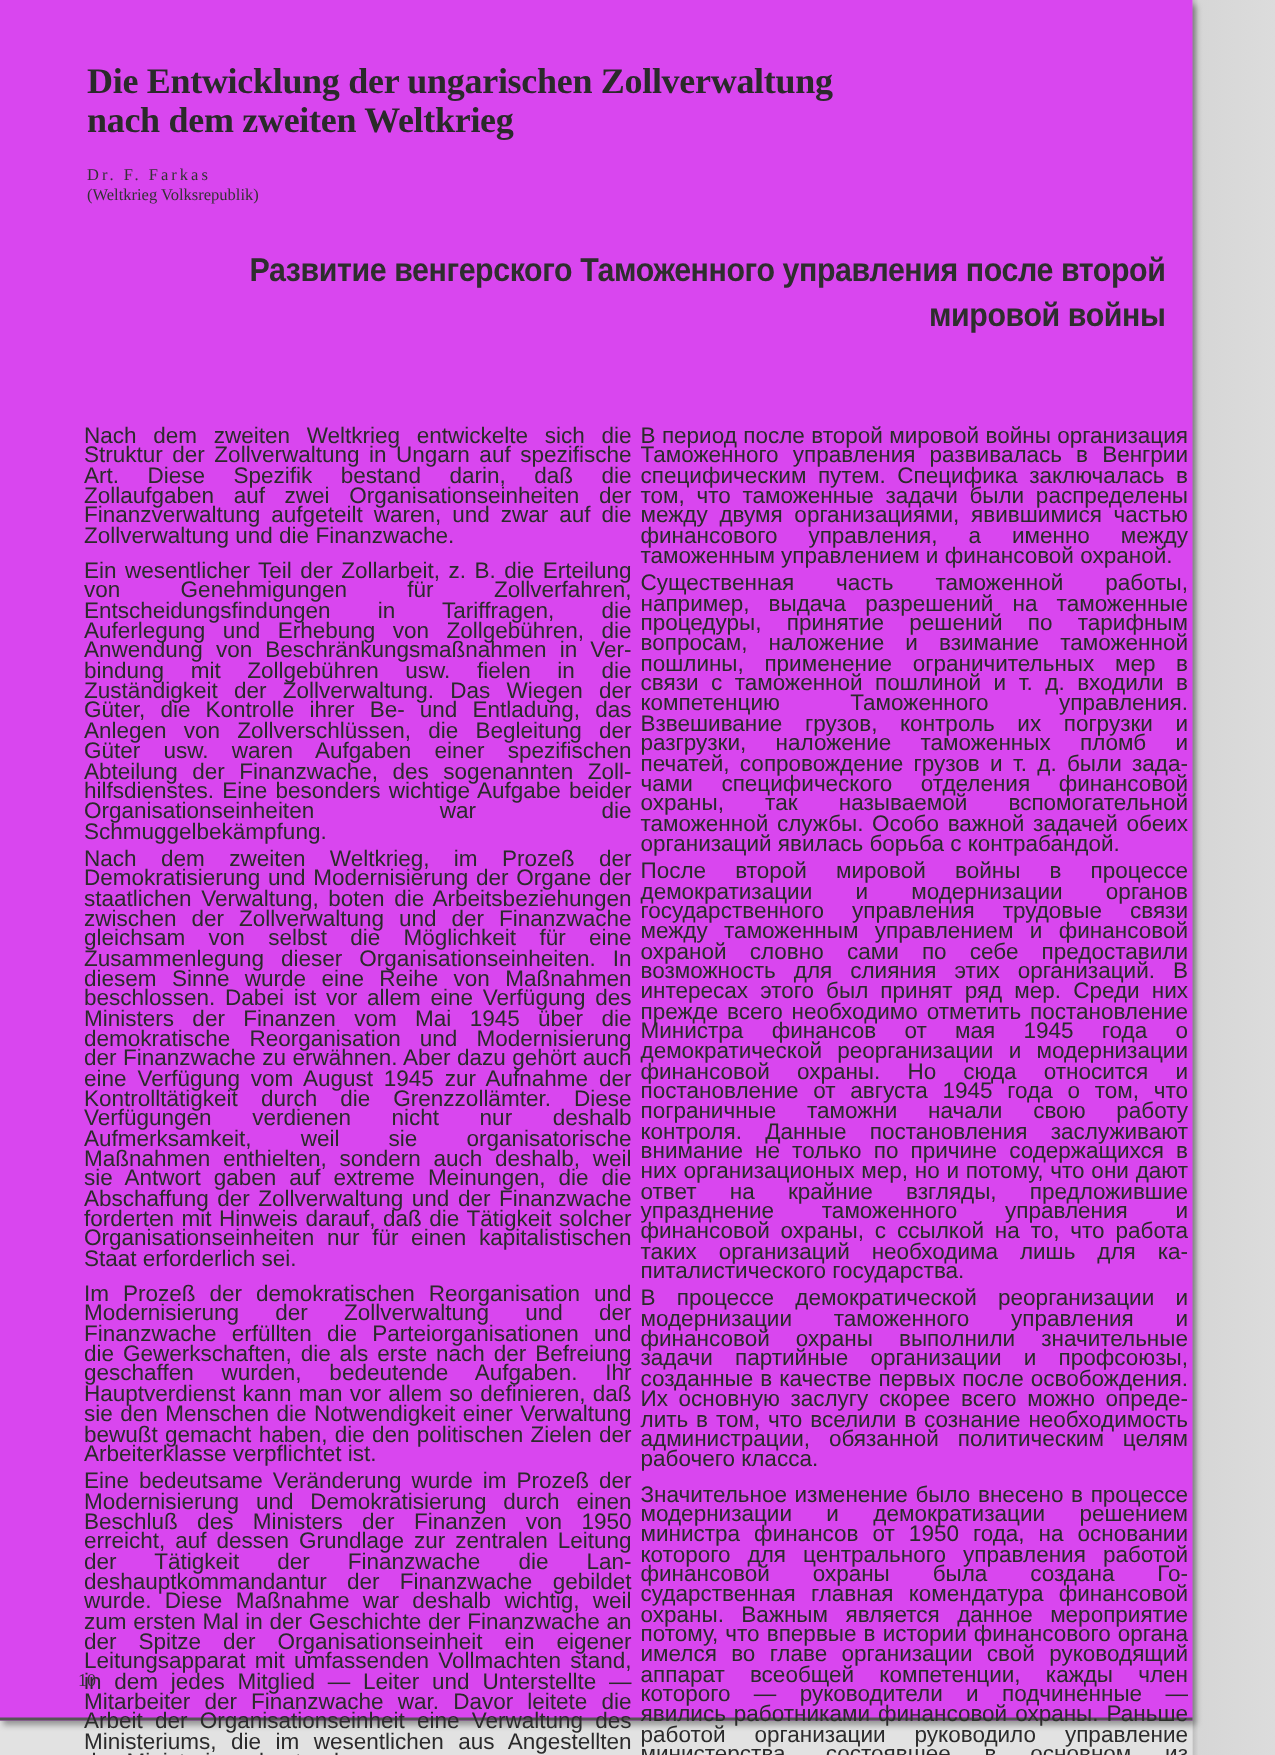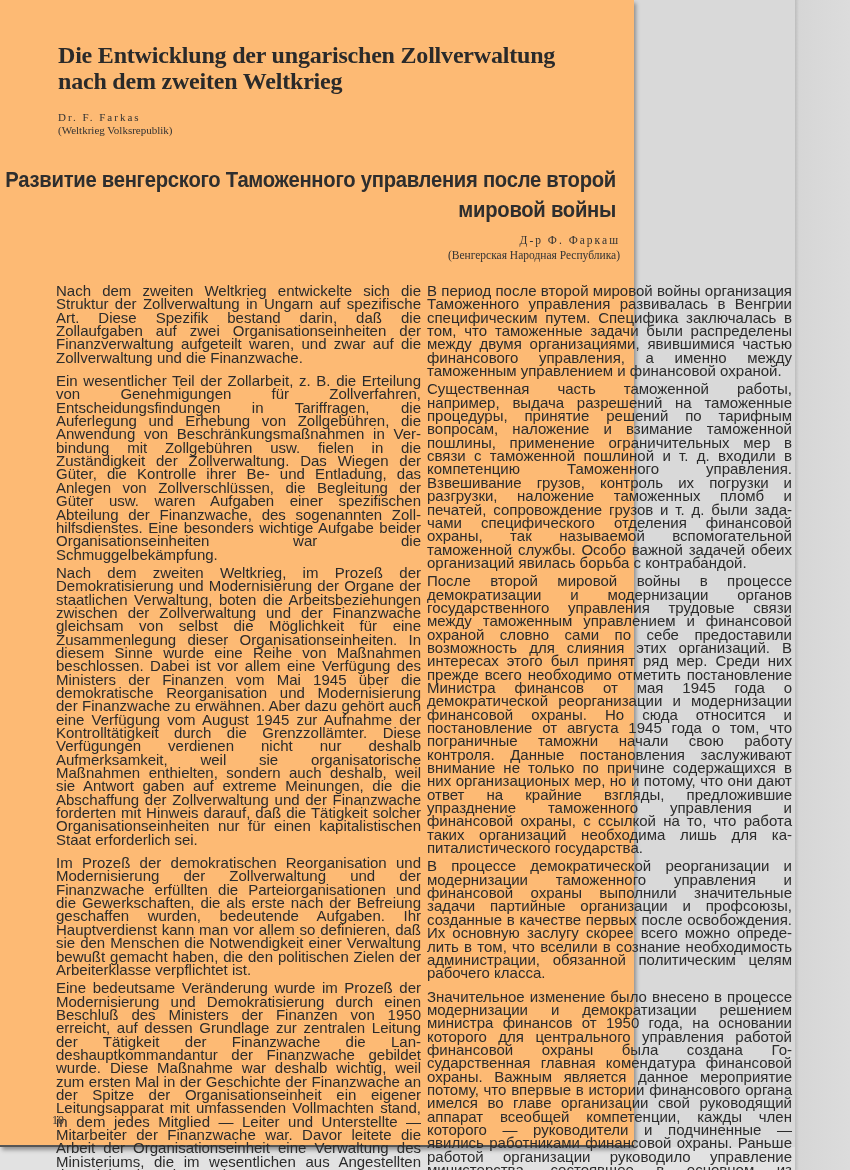--- a/index.html
+++ b/index.html
@@ -4,22 +4,22 @@
 <style>
   html, body { margin: 0; padding: 0; }
   body {
     width: 850px; height: 1170px;
     background: #d9d9d9;
     position: relative; overflow: hidden;
     font-family: "DejaVu Serif", serif;
   }
   .page {
     position: absolute; left: 0; top: 0;
-    width: 634px; height: 1145px;
-    background: #fdba74;
+    width: 795px; height: 1145px;
+    background: #d946ef;
     box-shadow: 2px 3px 4px rgba(0,0,0,0.35);
     border-bottom: 2px solid #555;
   }
   .right-strip {
     position: absolute; left: 795px; top: 0; width: 55px; height: 1170px;
     background: linear-gradient(to right, #bdbdbd 0px, #d6d6d6 4px, #dcdcdc 100%);
   }
   .bottom-strip {
     position: absolute; left: 0; top: 1147px; width: 795px; height: 23px;
     background: #e2e2e2;
@@ -78,24 +78,20 @@
 
   <div class="de-title">Die Entwicklung der ungarischen  Zollverwaltung
 nach dem zweiten Weltkrieg</div>
   <div class="de-author">
     <div class="name">Dr. F. Farkas</div>
     <div>(Weltkrieg Volksrepublik)</div>
   </div>
 
   <div class="ru-title">Развитие венгерского Таможенного управления после второй
 мировой войны</div>
-  <div class="ru-author">
-    <div class="name">Д-р Ф. Фаркаш</div>
-    <div>(Венгерская Народная Республика)</div>
-  </div>
 
   <div class="col col-de">
     <p>Nach dem zweiten Weltkrieg entwickelte sich die Struktur der Zollverwaltung in Ungarn auf spezifische Art. Diese Spe­zifik bestand darin, daß die Zollaufgaben auf zwei Organi­sationseinheiten der Finanzverwaltung aufgeteilt waren, und zwar auf die Zollverwaltung und die Finanzwache.</p>
     <p class="gap">Ein wesentlicher Teil der Zollarbeit, z. B. die Erteilung von Genehmigungen für Zollverfahren, Entscheidungsfindungen in Tariffragen, die Auferlegung und Erhebung von Zollgebüh­ren, die Anwendung von Beschränkungsmaßnahmen in Ver­bindung mit Zollgebühren usw. fielen in die Zuständigkeit der Zollverwaltung. Das Wiegen der Güter, die Kontrolle ihrer Be- und Entladung, das Anlegen von Zollverschlüssen, die Begleitung der Güter usw. waren Aufgaben einer spezi­fischen Abteilung der Finanzwache, des sogenannten Zoll­hilfsdienstes. Eine besonders wichtige Aufgabe beider Organi­sationseinheiten war die Schmuggelbekämpfung.</p>
     <p>Nach dem zweiten Weltkrieg, im Prozeß der Demokratisie­rung und Modernisierung der Organe der staatlichen Verwal­tung, boten die Arbeitsbeziehungen zwischen der Zollverwal­tung und der Finanzwache gleichsam von selbst die Möglich­keit für eine Zusammenlegung dieser Organisationseinheiten. In diesem Sinne wurde eine Reihe von Maßnahmen beschlos­sen. Dabei ist vor allem eine Verfügung des Ministers der Fi­nanzen vom Mai 1945 über die demokratische Reorganisation und Modernisierung der Finanzwache zu erwähnen. Aber dazu gehört auch eine Verfügung vom August 1945 zur Auf­nahme der Kontrolltätigkeit durch die Grenzzollämter. Diese Verfügungen verdienen nicht nur deshalb Aufmerksamkeit, weil sie organisatorische Maßnahmen enthielten, sondern auch deshalb, weil sie Antwort gaben auf extreme Meinun­gen, die die Abschaffung der Zollverwaltung und der Fi­nanzwache forderten mit Hinweis darauf, daß die Tätigkeit solcher Organisationseinheiten nur für einen kapitalistischen Staat erforderlich sei.</p>
     <p class="gap">Im Prozeß der demokratischen Reorganisation und Moderni­sierung der Zollverwaltung und der Finanzwache erfüllten die Parteiorganisationen und die Gewerkschaften, die als erste nach der Befreiung geschaffen wurden, bedeutende Auf­gaben. Ihr Hauptverdienst kann man vor allem so definieren, daß sie den Menschen die Notwendigkeit einer Verwaltung bewußt gemacht haben, die den politischen Zielen der Arbei­terklasse verpflichtet ist.</p>
     <p>Eine bedeutsame Veränderung wurde im Prozeß der Moderni­sierung und Demokratisierung durch einen Beschluß des Mi­nisters der Finanzen von 1950 erreicht, auf dessen Grundlage zur zentralen Leitung der Tätigkeit der Finanzwache die Lan­deshauptkommandantur der Finanzwache gebildet wurde. Diese Maßnahme war deshalb wichtig, weil zum ersten Mal in der Geschichte der Finanzwache an der Spitze der Organi­sationseinheit ein eigener Leitungsapparat mit umfassenden Vollmachten stand, in dem jedes Mitglied — Leiter und Un­terstellte — Mitarbeiter der Finanzwache war. Davor leitete die Arbeit der Organisationseinheit eine Verwaltung des Mi­nisteriums, die im wesentlichen aus Angestellten des Ministe­riums bestand.</p>
   </div>
 
   <div class="col col-ru">

